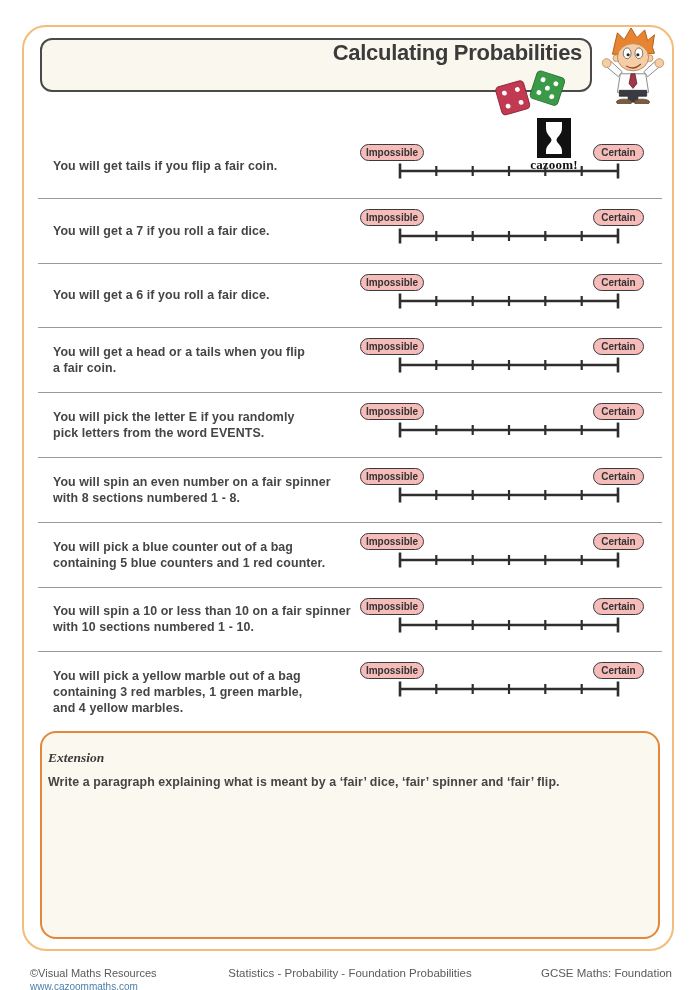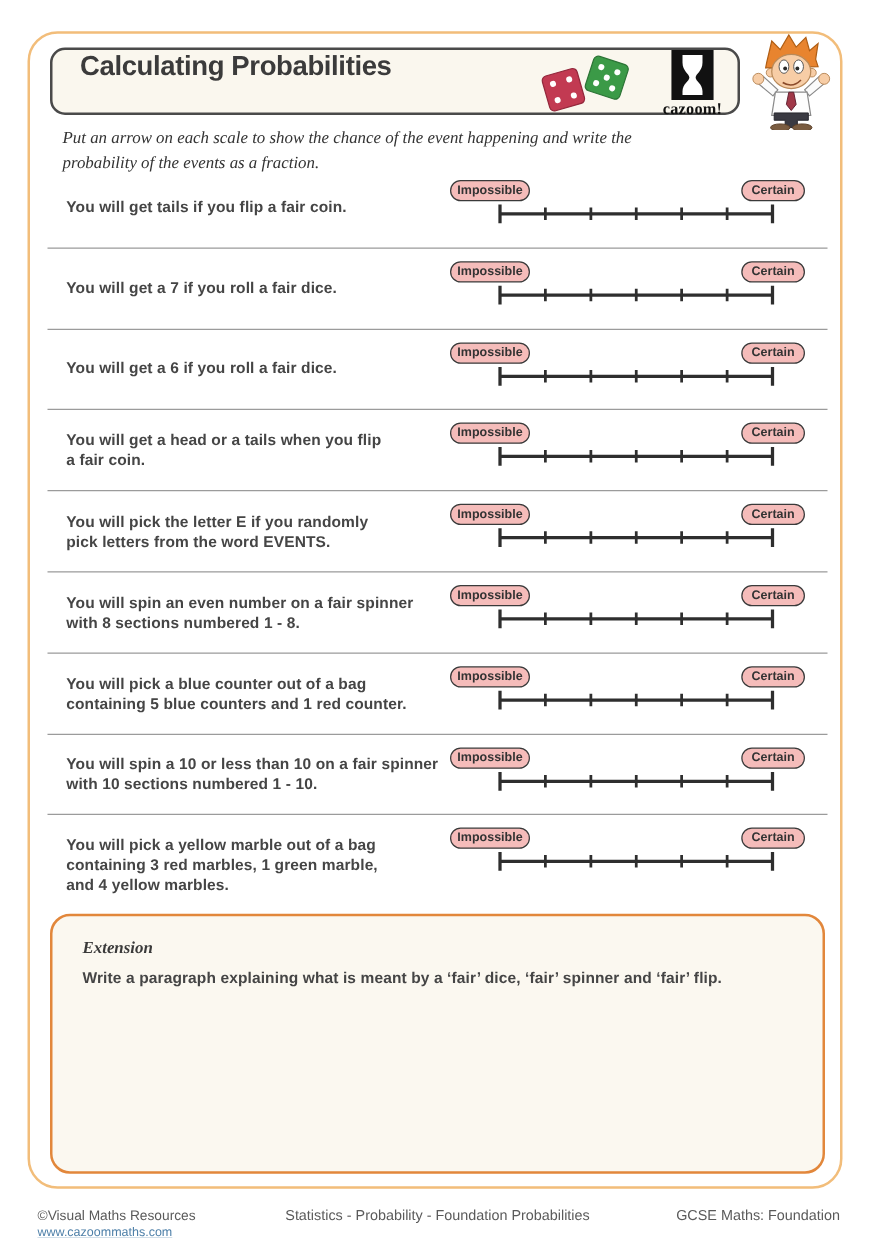--- a/index.html
+++ b/index.html
@@ -15,21 +15,21 @@
   
   .page-border {
     position:absolute; left:22px; top:25px; width:652px; height:926px;
     border:2.5px solid #f2bd7a; border-radius:24px; background:#fff;
   }
 
   
   .title-box {
     position:absolute; left:40px; top:38px; width:552px; height:54px;
     background:#faf7ee; border:2px solid #4a4a4a; border-radius:12px;
-    display:flex; align-items:flex-start; padding:0 8px 0 22px;
+    display:flex; align-items:flex-end; padding:0 8px 0 22px;flex-direction:column;
   }
   .page-title {
     flex:1; font-size:22px; font-weight:bold; color:#3b3b3b; letter-spacing:-0.3px;
   }
   .dice-svg { width:100px; height:52px; flex:0 0 auto; }
   .logo { display:flex; flex-direction:column; align-items:center; margin-left:6px; width:56px; }
   .logo-text {
     font-family:"Liberation Serif", serif; font-weight:bold; font-size:13px;
     color:#111; margin-top:-1px; letter-spacing:0.2px;
   }
@@ -61,21 +61,21 @@
     display:flex; align-items:center; justify-content:center;
   }
   .pill-left  { left:0;  width:64px; }
   .pill-right { right:16px; width:51px; }
   .scale-line { position:absolute; left:0; top:16px; }
 
   
   .extension {
     position:absolute; left:40px; top:731px; width:620px; height:208px;
     background:#fbf8f0; border:2px solid #e2873b; border-radius:16px;
-    padding:17px 18px 0 24px;
+    padding:17px 18px 0 6px;
   }
   .ext-heading {
     font-family:"Liberation Serif", serif; font-style:italic; font-weight:bold;
     font-size:13.5px; color:#3a3a3a;
   }
   .ext-body {
     margin-top:9px; font-size:12.4px; font-weight:bold; color:#454545; letter-spacing:0.1px;
   }
 
   
@@ -151,22 +151,20 @@
     <ellipse cx="35" cy="32" rx="16" ry="14" fill="#f7cda6" stroke="#b98a5a" stroke-width="1"></ellipse>
 
     <ellipse cx="29" cy="28" rx="4" ry="5.5" fill="#fff" stroke="#555" stroke-width="0.8"></ellipse>
     <ellipse cx="41" cy="28" rx="4" ry="5.5" fill="#fff" stroke="#555" stroke-width="0.8"></ellipse>
     <circle cx="30" cy="29.5" r="1.6" fill="#2a2a2a"></circle>
     <circle cx="40" cy="29.5" r="1.6" fill="#2a2a2a"></circle>
 
     <path d="M28 41 Q36 46 43 39" fill="none" stroke="#8a4a2a" stroke-width="1.3"></path>
   </svg>
 
-  <div class="instructions">Put an arrow on each scale to show the chance of the event happening and write the
-probability of the events as a fraction.</div>
 
   <div class="rows">
 
     <div class="row">
       <div class="qtext">You will get tails if you flip a fair coin.</div>
       <div class="scale">
         <div class="pill pill-left">Impossible</div>
         <div class="pill pill-right">Certain</div>
         <svg class="scale-line" width="300" height="22" viewBox="0 0 300 22">
           <g stroke="#2e2e2e" stroke-width="2.6">

